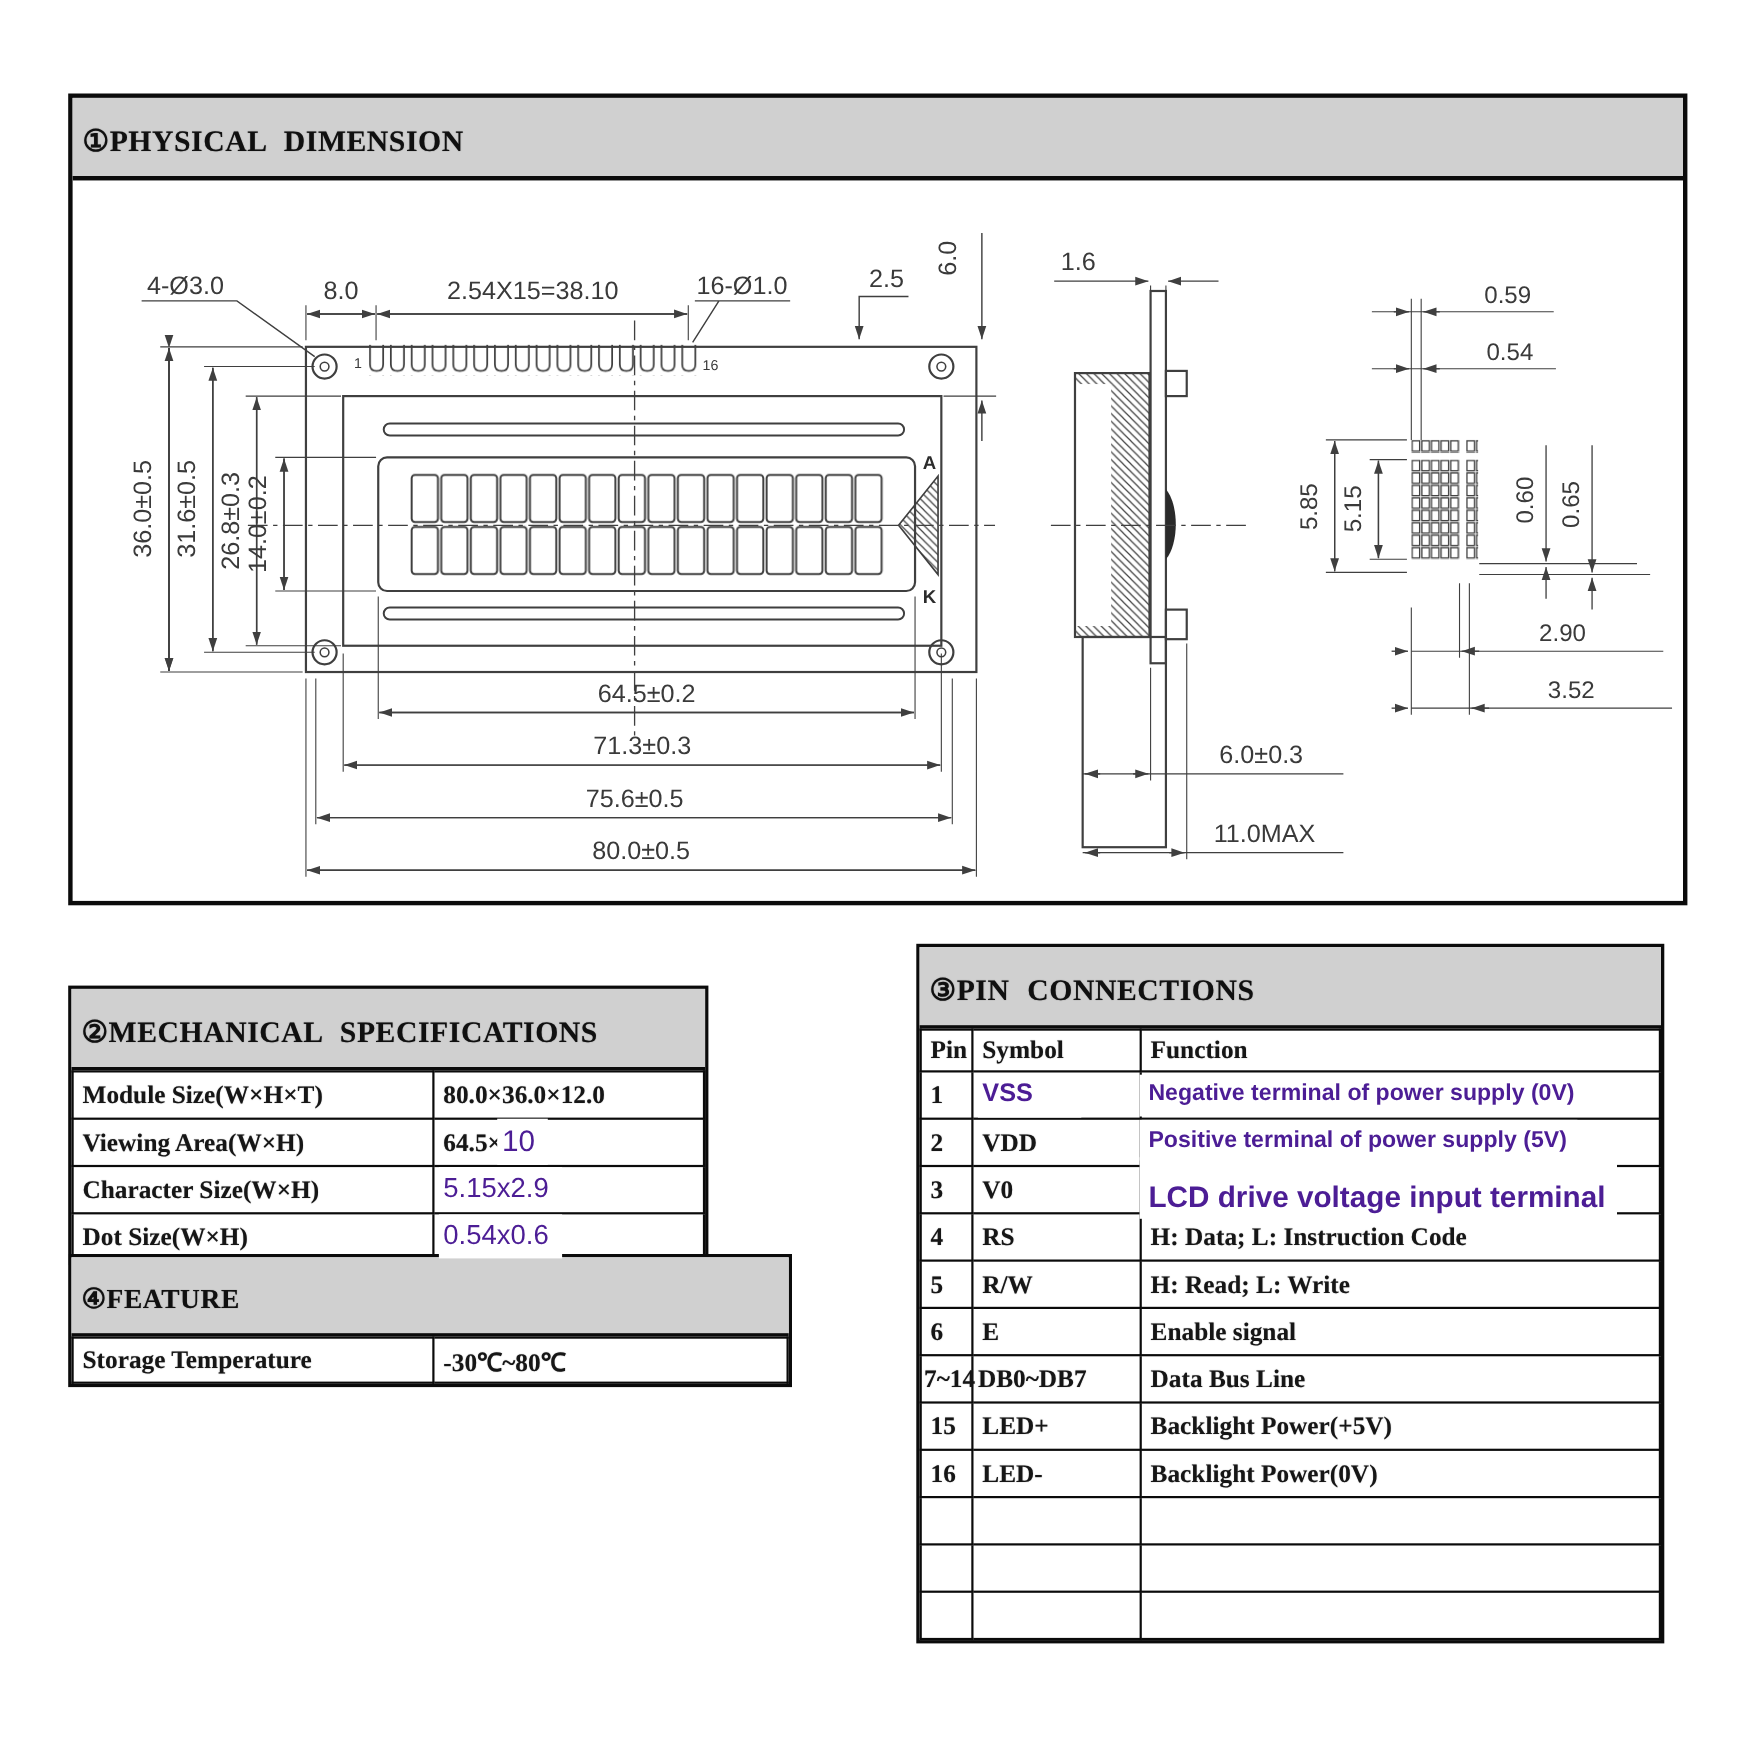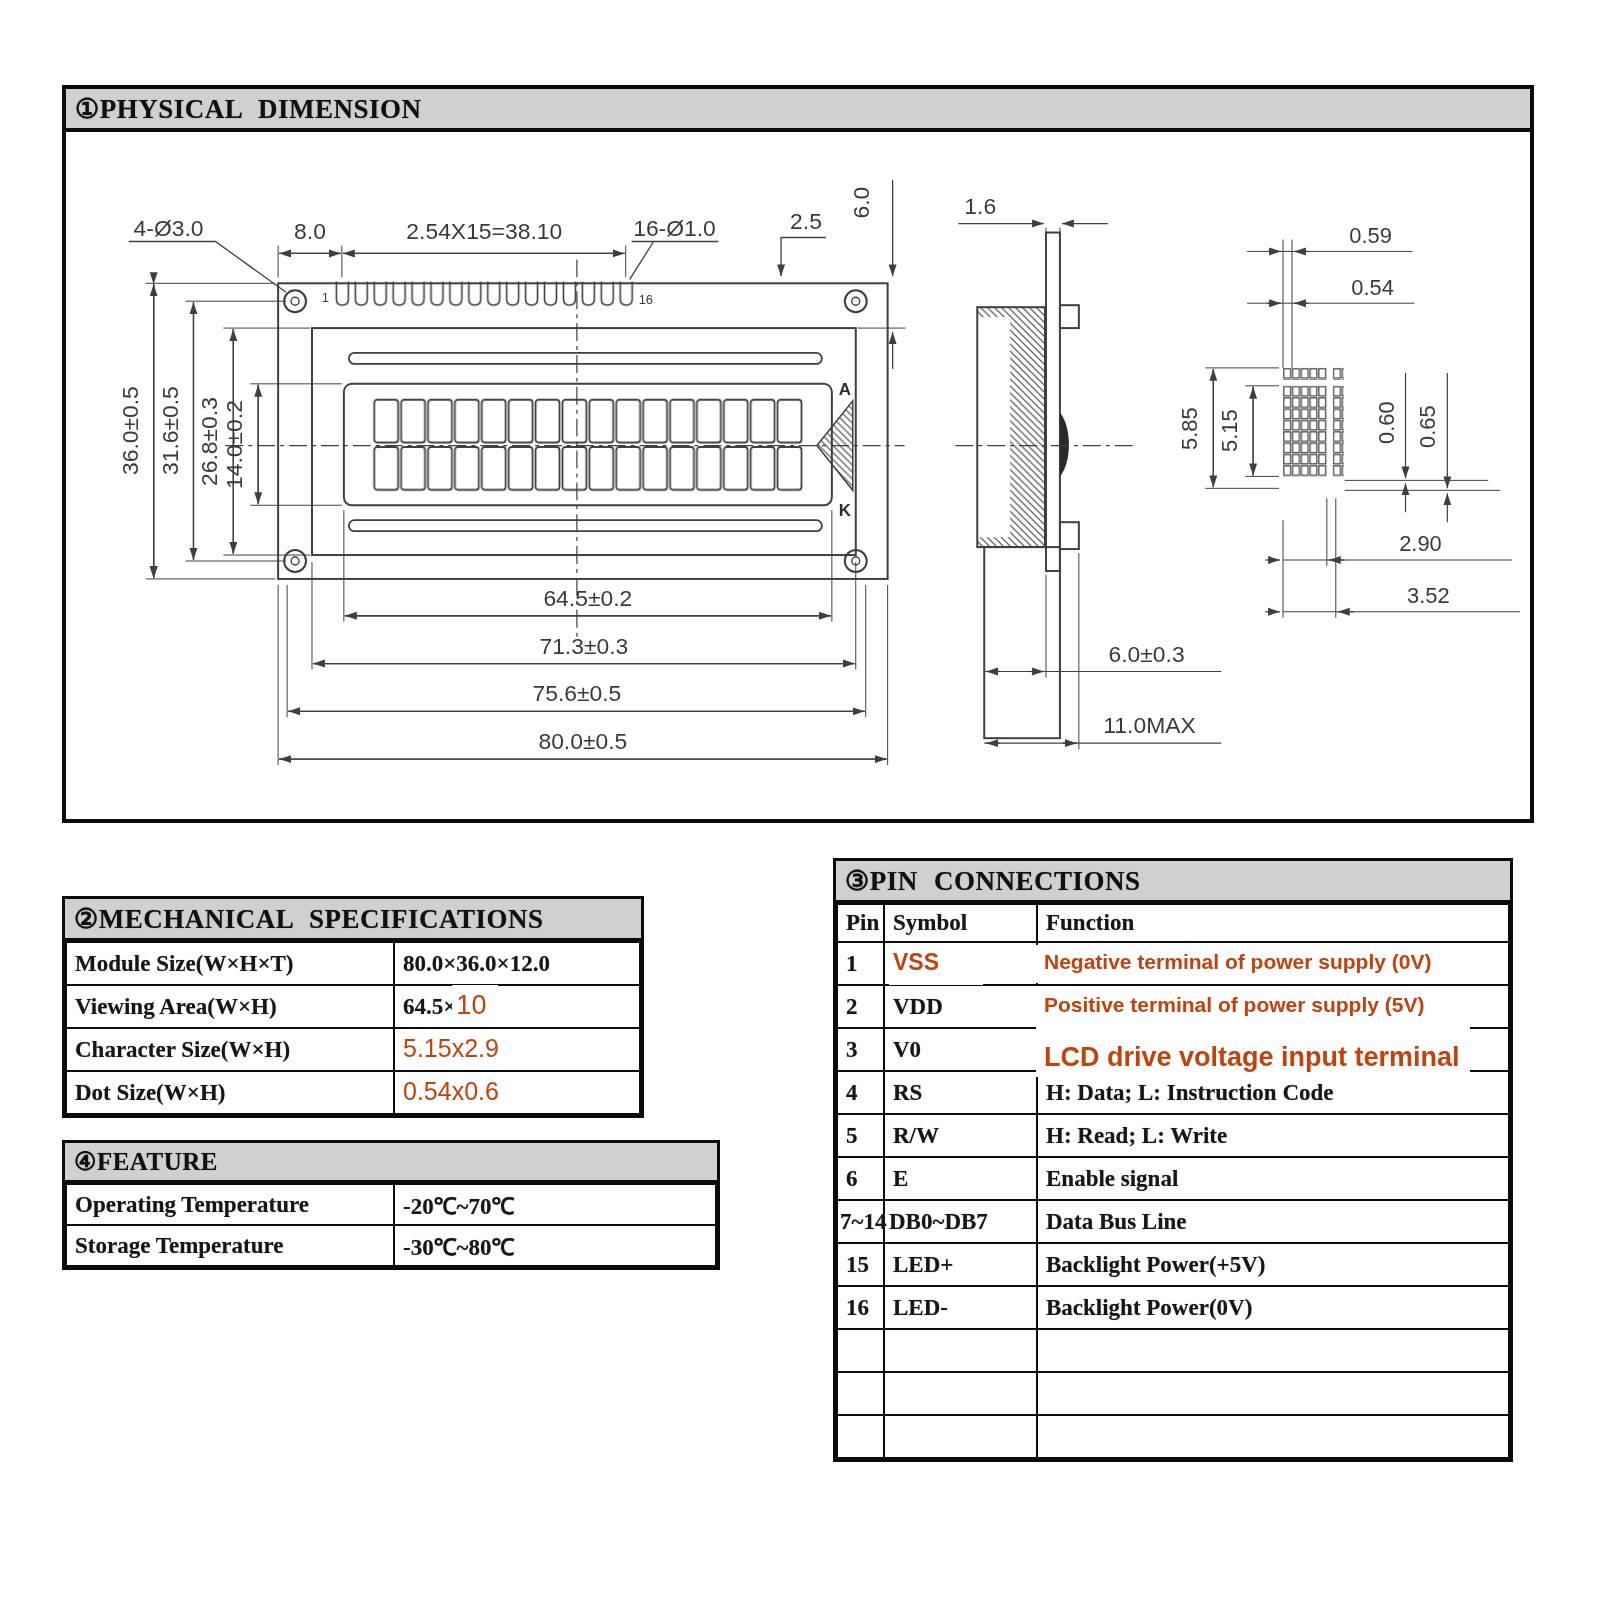--- a/index.html
+++ b/index.html
@@ -1,38 +1,38 @@
 <!DOCTYPE html>
 <html><head>
 <meta charset="utf-8">
 <style>
   html,body{margin:0;padding:0;}
   body{width:1600px;height:1600px;background:#ffffff;position:relative;overflow:hidden;
        font-family:"Liberation Serif",serif;}
   .panel{position:absolute;border:3px solid #0b0b0b;background:#fff;box-sizing:border-box;}
-  .bar{background:#d0d0d0;border-bottom:3px solid #0b0b0b;display:flex;align-items:center;
-       padding:0 9px;font-weight:bold;color:#101010;font-size:27px;letter-spacing:.5px;
+  .bar{background:#d0d0d0;border-bottom:3px solid #0b0b0b;display:flex;align-items:flex-end;
+       padding:16px 9px;font-weight:bold;color:#101010;font-size:27px;letter-spacing:.5px;
        word-spacing:9px;text-shadow:0 0 1px rgba(40,40,40,.55);white-space:nowrap;}
   .phys{left:62px;top:85px;width:1472px;height:738px;border-width:4px;}
   .phys .bar{height:39px;border-bottom-width:4px;}
   svg.draw{display:block;width:100%;height:647px;}
   svg text{font-family:"Liberation Sans",sans-serif;fill:#3a3a3a;}
   .dt{font-size:23px;} .dt2{font-size:22px;} .tiny{font-size:13px;} .ak{font-size:17px;font-weight:bold;fill:#2c2c2c;}
   .cl{stroke:#3f3f3f;stroke-width:1.2;stroke-dasharray:18,5,4,5;fill:none;}
   .mech{left:62px;top:896px;width:582px;}
   .pinsT{left:833px;top:858px;width:680px;}
   .feat{left:62px;top:1140px;width:658px;}
   .mech .bar,.pinsT .bar{height:39px;}
   .feat .bar{height:37px;font-size:25px;}
   table{width:100%;border-collapse:collapse;table-layout:fixed;}
   td{border:2px solid #0b0b0b;padding:0 8px;vertical-align:middle;text-align:left;overflow:visible;}
   tr.hd td{height:36px;} tr.rw td{height:41px;} .feat tr.rw td{height:39px;}
   .legacy{font-family:"Liberation Serif",serif;font-weight:700;font-size:23px;color:#161616;
           text-shadow:0 0 1px rgba(60,60,60,.55);}
-  .mod{font-family:"Liberation Sans",sans-serif;color:#c2410c;text-shadow:none;font-weight:400;}
+  .mod{font-family:"Liberation Sans",sans-serif;color:#4c1d95;text-shadow:none;font-weight:400;}
   .mod-b{font-weight:700;}
   .s21{font-size:21px;} .s23{font-size:23px;} .s25{font-size:25px;} .s27{font-size:27px;}
   .patchspan{position:relative;z-index:3;display:inline-block;background:#fff;}
   .pv{padding:3px 44px 9px 4px;margin:-8px -50px -11px -4px;}
   .pf1{padding:5px 10px 9px 8px;margin:-9px 0 -11px -10px;}
   .pf2{padding:7px 10px 6px 8px;margin:-11px 0 -8px -10px;}
   .pf3{padding:21px 10px 4px 8px;margin:-9px 0 -7px -10px;}
   .pm{padding:5px 12px 6px 4px;margin:-10px 0 -10px -4px;}
 </style>
 </head>
@@ -335,23 +335,19 @@
 <div class="panel feat">
   <div class="bar">
     <span>④FEATURE</span>
   </div>
   <table>
     <colgroup>
         <col style="width:328px">
         <col>
       </colgroup>
     <tbody>
-        <tr class="rw">
-      <td class="legacy">Operating Temperature</td>
-      <td class="legacy">-20℃~70℃</td>
-    </tr>
     <tr class="rw">
       <td class="legacy">Storage Temperature</td>
       <td class="legacy">-30℃~80℃</td>
     </tr>
   </tbody>
     </table>
 </div>
 
 </body></html>

